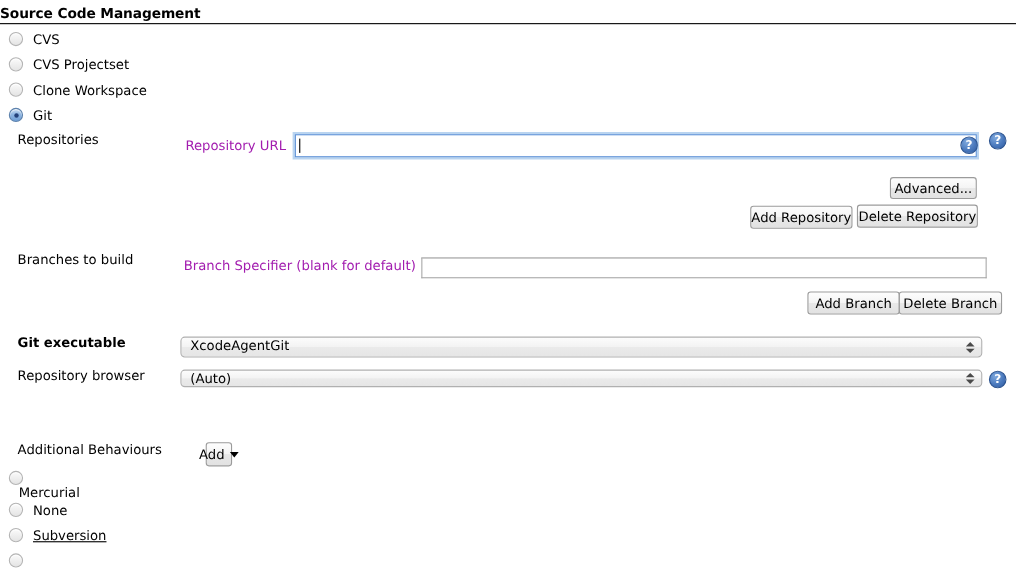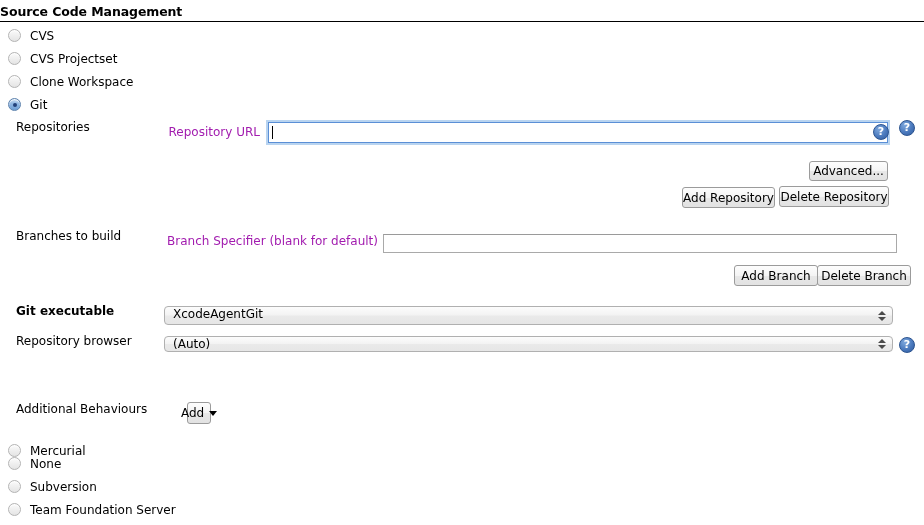--- a/index.html
+++ b/index.html
@@ -321,28 +321,27 @@
 <div class="help-icon" style="left:899px; top:337px;">
   <span>?</span>
 </div>
 
 <div class="row-label" style="top:402px;">Additional Behaviours</div>
 <div class="btn" style="left:167px; top:402px; width:24px; height:22px;">
   <span>Add</span>
   <span class="caret"></span>
 </div>
 
-<div class="radio-row" style="top:444px;">
+<div class="radio-row" style="top:428px;flex-direction:column;">
   <span class="radio"></span>
   <span class="radio-label">Mercurial</span>
 </div>
 <div class="radio-row" style="top:457px;">
   <span class="radio"></span>
   <span class="radio-label">None</span>
 </div>
-<div class="radio-row" style="top:480px;">
+<div class="radio-row" style="top:480px;text-decoration:underline;">
   <span class="radio"></span>
   <span class="radio-label">Subversion</span>
 </div>
 <div class="radio-row" style="top:503px;">
   <span class="radio"></span>
-  <span class="radio-label">Team Foundation Server</span>
 </div>
 
 </body></html>

